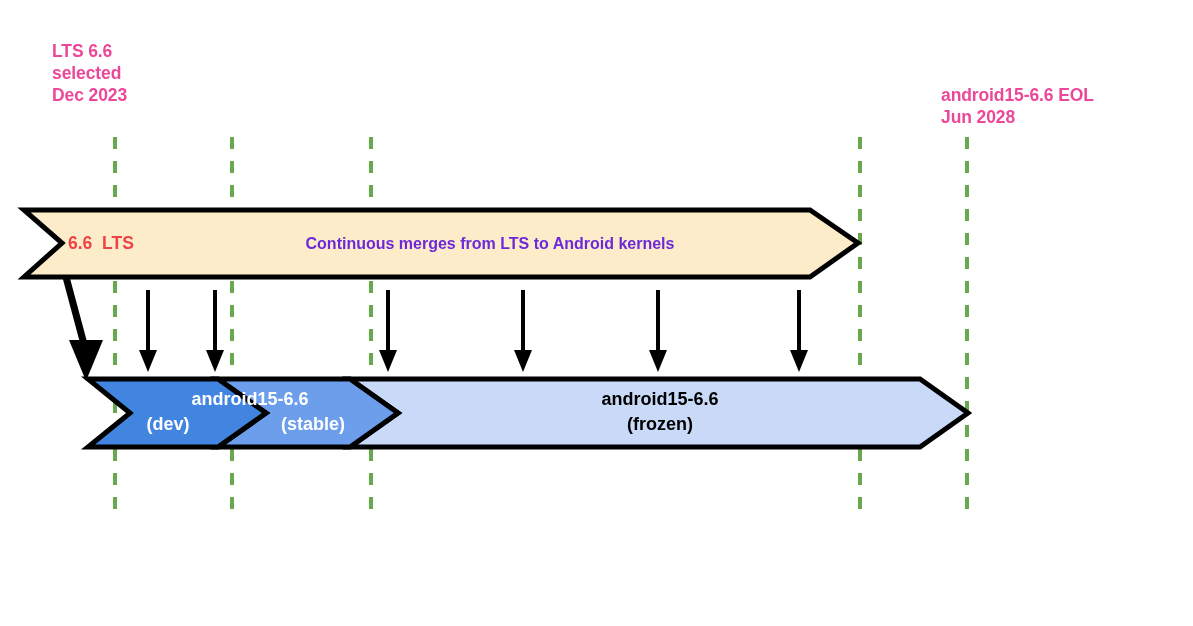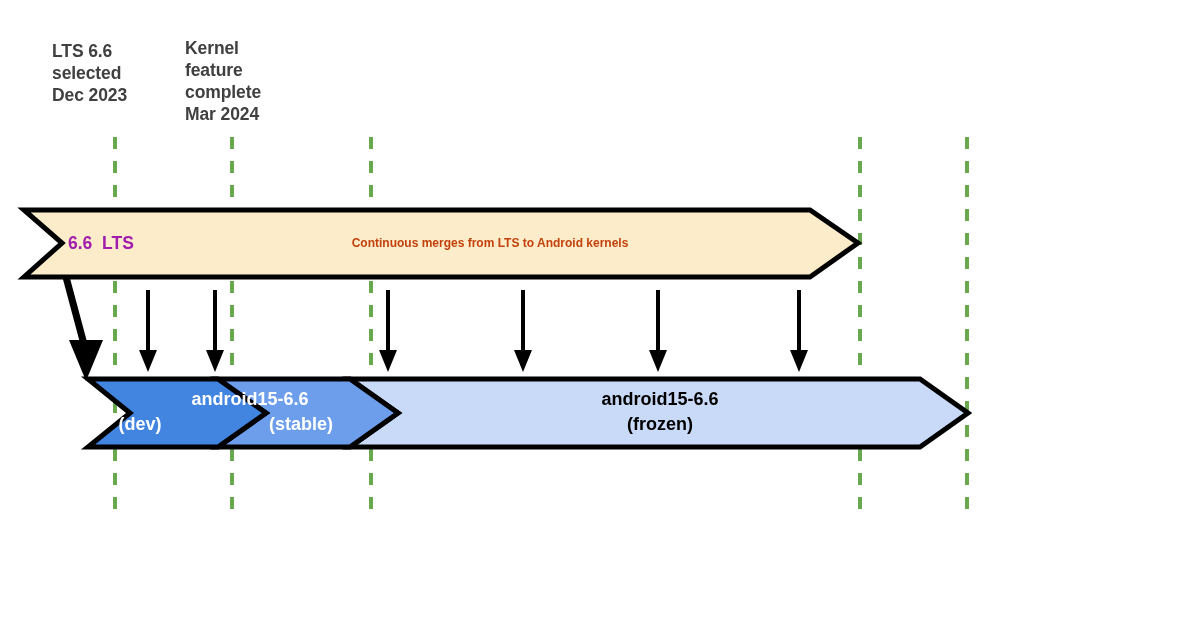--- a/index.html
+++ b/index.html
@@ -30,39 +30,39 @@
     width: 1193px;
     height: 626px;
     display: block;
   }
   .milestone-label {
     position: absolute;
     font-family: "Liberation Sans", sans-serif;
     font-weight: bold;
     font-size: 17.5px;
     line-height: 22px;
-    color: #404040;
+    color: #ec4899;
     white-space: pre;
     letter-spacing: -0.1px;
   }
   .bar-text {
     position: absolute;
     font-family: "Liberation Sans", sans-serif;
     font-weight: bold;
     white-space: pre;
     text-align: center;
     line-height: 23px;
   }
   .lts-tag {
     font-size: 17.5px;
-    color: #a21caf;
+    color: #ef4444;
   }
   .lts-merge-note {
-    font-size: 12px;
-    color: #c2410c;
+    font-size: 16px;
+    color: #6d28d9;
   }
   .bar-white {
     font-size: 18px;
     color: #ffffff;
   }
   .bar-black {
     font-size: 18px;
     color: #000000;
   }
 </style>
@@ -119,35 +119,33 @@
 
     <path d="M 218,379 L 350,379 L 398,413 L 350,447 L 218,447 L 266,413 Z" fill="#6d9eeb" stroke="#000000" stroke-width="5" stroke-linejoin="miter"></path>
 
     <path d="M 218,379 L 266,413 L 218,447 L 88,447 L 130,413 L 88,379 Z" fill="#4285e0" stroke="#000000" stroke-width="5" stroke-linejoin="miter"></path>
   </svg>
 
   <div class="milestone-label" style="left:52px; top:40px;">LTS 6.6
 selected
 Dec 2023</div>
 
-  <div class="milestone-label" style="left:185px; top:37px;">Kernel
-feature
-complete
-Mar 2024</div>
 
 
 
+  <div class="milestone-label" style="left:941px; top:84px;">android15-6.6 EOL
+Jun 2028</div>
 
   <div class="bar-text lts-tag" style="left:68px; top:232px;">6.6  LTS</div>
 
   <div class="bar-text lts-merge-note" style="left:260px; top:232px; width:460px;">Continuous merges from LTS to Android kernels</div>
 
   <div class="bar-text bar-white" style="left:140px; top:388px; width:220px;">android15-6.6</div>
 
-  <div class="bar-text bar-white" style="left:80px; top:413px; width:120px;">(dev)</div>
+  <div class="bar-text bar-white" style="left:108px; top:413px; width:120px;">(dev)</div>
 
-  <div class="bar-text bar-white" style="left:236px; top:413px; width:130px;">(stable)</div>
+  <div class="bar-text bar-white" style="left:248px; top:413px; width:130px;">(stable)</div>
 
   <div class="bar-text bar-black" style="left:550px; top:388px; width:220px;">android15-6.6</div>
 
   <div class="bar-text bar-black" style="left:550px; top:413px; width:220px;">(frozen)</div>
 
 </div>
 
 </body></html>

